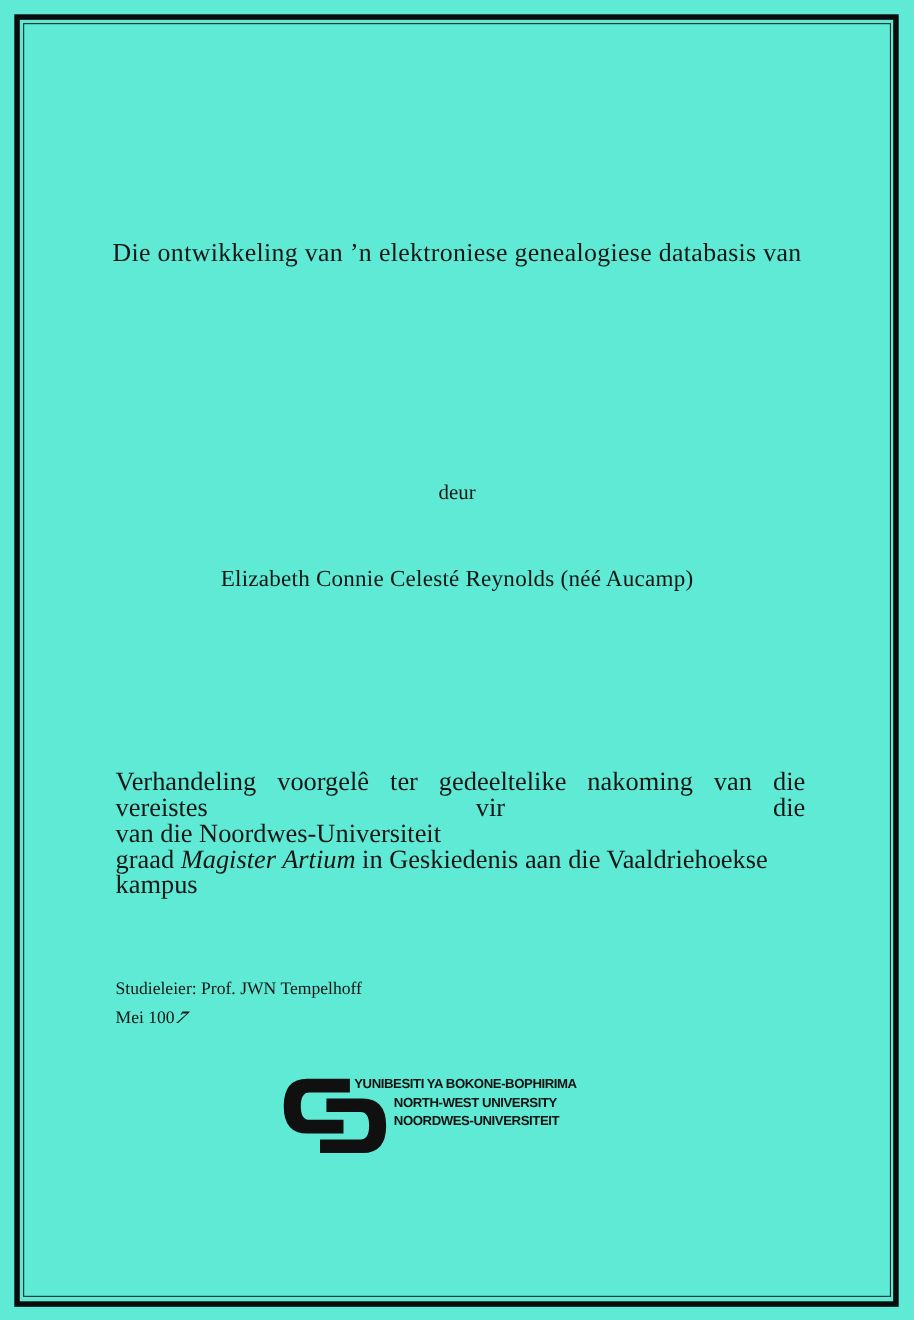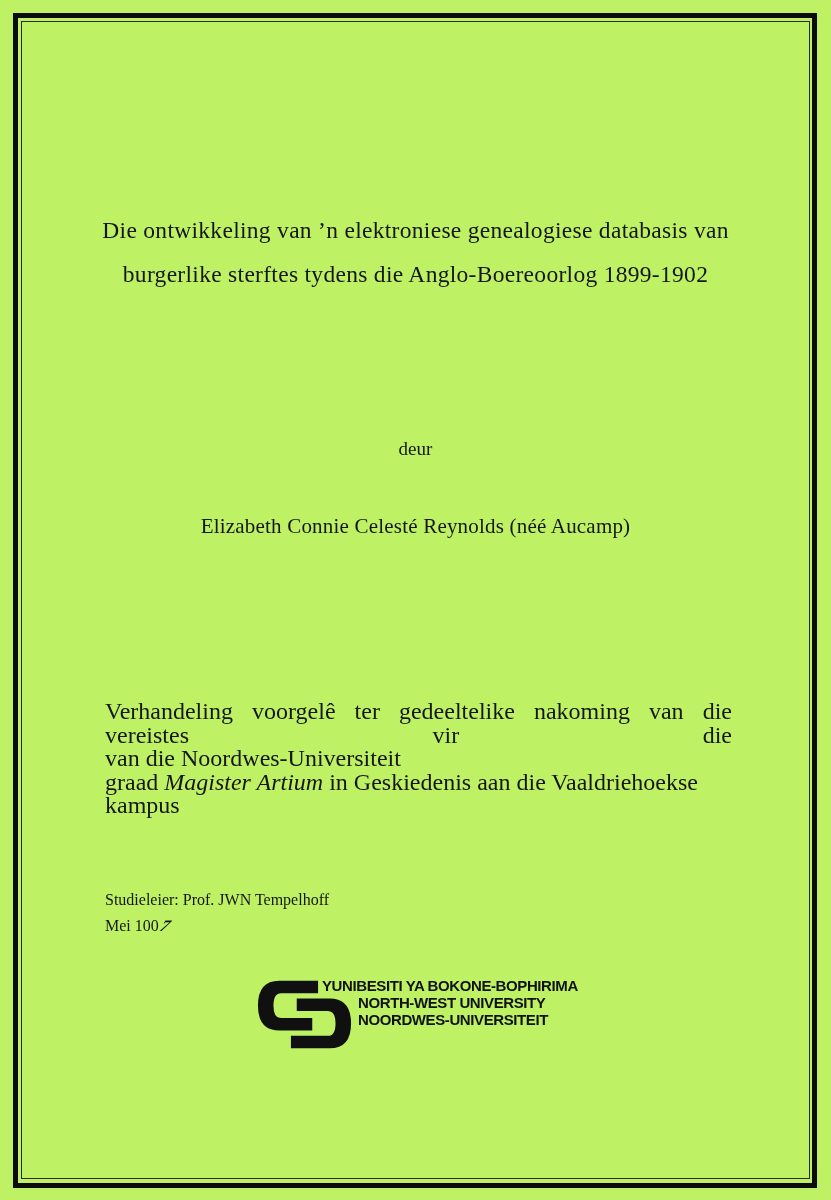--- a/index.html
+++ b/index.html
@@ -6,21 +6,21 @@
   body {
     width: 831px; height: 1200px;
     background: #ffffff;
     font-family: "Liberation Serif", serif;
     color: #1a1a1a;
     -webkit-font-smoothing: antialiased;
   }
   .page {
     position: relative;
     width: 831px; height: 1200px;
-    background: #bef264;
+    background: #5eead4;
     overflow: hidden;
   }
   .outer-frame {
     position: absolute;
     left: 13px; top: 13px; right: 14px; bottom: 12px;
     border: 5px solid #0c0c0c;
   }
   .inner-frame {
     position: absolute;
     left: 21px; top: 21px; right: 21px; bottom: 21px;
@@ -83,40 +83,39 @@
   .logo-mark {
     position: absolute;
     left: 0; top: 2px;
     width: 97px; height: 71px;
   }
   .logo-text {
     position: absolute;
     left: 66px; top: 0;
     font-family: "Liberation Sans", sans-serif;
     font-weight: bold;
-    font-size: 15px;
+    font-size: 12px;
     line-height: 17px;
     letter-spacing: -0.4px;
     color: #111111;
     white-space: nowrap;
   }
   .logo-text .l1 { margin-left: 0; }
   .logo-text .l2, .logo-text .l3 { margin-left: 36px; }
 </style>
 </head>
 <body>
 
 <div class="page">
 
   <div class="outer-frame"></div>
   <div class="inner-frame"></div>
 
   <div class="title-block">
     <div>Die ontwikkeling van ’n elektroniese genealogiese databasis van</div>
-    <div>burgerlike sterftes tydens die Anglo-Boereoorlog 1899-1902</div>
   </div>
 
   <div class="byline">deur</div>
 
   <div class="author">Elizabeth Connie Celesté Reynolds (néé Aucamp)</div>
 
   <div class="declaration">
     <div class="line-just">Verhandeling voorgelê ter gedeeltelike nakoming van die vereistes vir die</div>
     <div>van die Noordwes-Universiteit</div>
     <div><span>graad </span><span class="italic">Magister Artium</span><span> in Geskiedenis aan die Vaaldriehoekse kampus</span></div>

